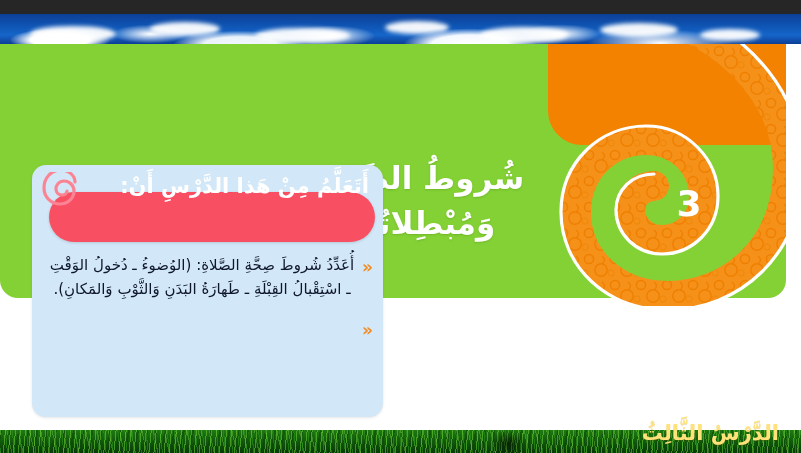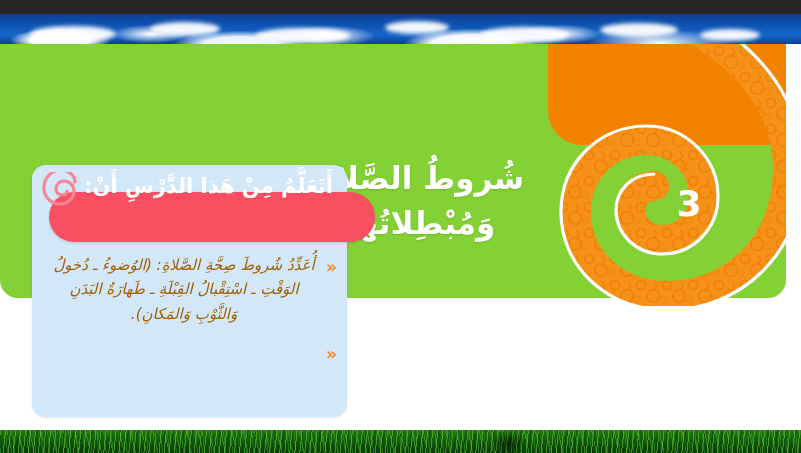--- a/index.html
+++ b/index.html
@@ -167,21 +167,21 @@
     direction: rtl;
     z-index: 10;
     text-shadow: 0 1px 2px rgba(60,110,10,0.25);
   }
   .main-title .ln { display: block; white-space: nowrap; }
 
   
   .blue-card {
     position: absolute;
     left: 32px; top: 165px;
-    width: 315px;
+    width: 351px;
     height: 252px;
     background: #d2e7f7;
     border-radius: 14px;
     box-shadow: 0 1px 3px rgba(0,0,0,0.10);
     z-index: 14;
   }
 
   
   .pink-ribbon {
     position: absolute;
@@ -230,26 +230,25 @@
     flex: 0 0 auto;
     color: #f18b1f;
     font-size: 17px;
     font-weight: bold;
     line-height: 1.55;
     padding-top: 1px;
     margin-left: 4px;
   }
   .obj-text {
     flex: 1 1 auto;
-    color: #a16207;
+    color: #0f172a;
     font-size: 15px;
     line-height: 1.62;
     text-align: center;
     direction: rtl;
-    font-style: italic;
   }
 
 </style>
 </head>
 <body>
 
 <div id="page">
 
   <div class="chrome-bar"></div>
 
@@ -260,20 +259,21 @@
     <div class="cloud" style="left:385px; top:7px;  width:64px; height:13px;"></div>
     <div class="cloud" style="left:480px; top:13px; width:88px; height:16px;"></div>
     <div class="cloud" style="left:600px; top:9px;  width:78px; height:14px;"></div>
     <div class="cloud" style="left:700px; top:15px; width:60px; height:12px;"></div>
   </div>
 
   <div class="green-panel"></div>
 
   <div class="orange-header"></div>
 
+  <div class="lesson-number-label">الدَّرْسُ الثَّالِثُ</div>
 
   <div class="spiral-wrap">
     <svg width="245" height="262" viewBox="0 0 245 262" xmlns="http://www.w3.org/2000/svg">
       <defs>
         <pattern id="swirlpat" width="26" height="26" patternUnits="userSpaceOnUse">
           <rect width="26" height="26" fill="#f59018"></rect>
           <circle cx="7" cy="7" r="4.6" fill="none" stroke="#ef7f00" stroke-width="1.5"></circle>
           <circle cx="19" cy="18" r="6.2" fill="none" stroke="#ef7f00" stroke-width="1.4"></circle>
           <circle cx="3" cy="21" r="3.0" fill="none" stroke="#f0890b" stroke-width="1.2"></circle>
           <path d="M20,4 q5,4 0,8" fill="none" stroke="#ef7f00" stroke-width="1.3"></path>

